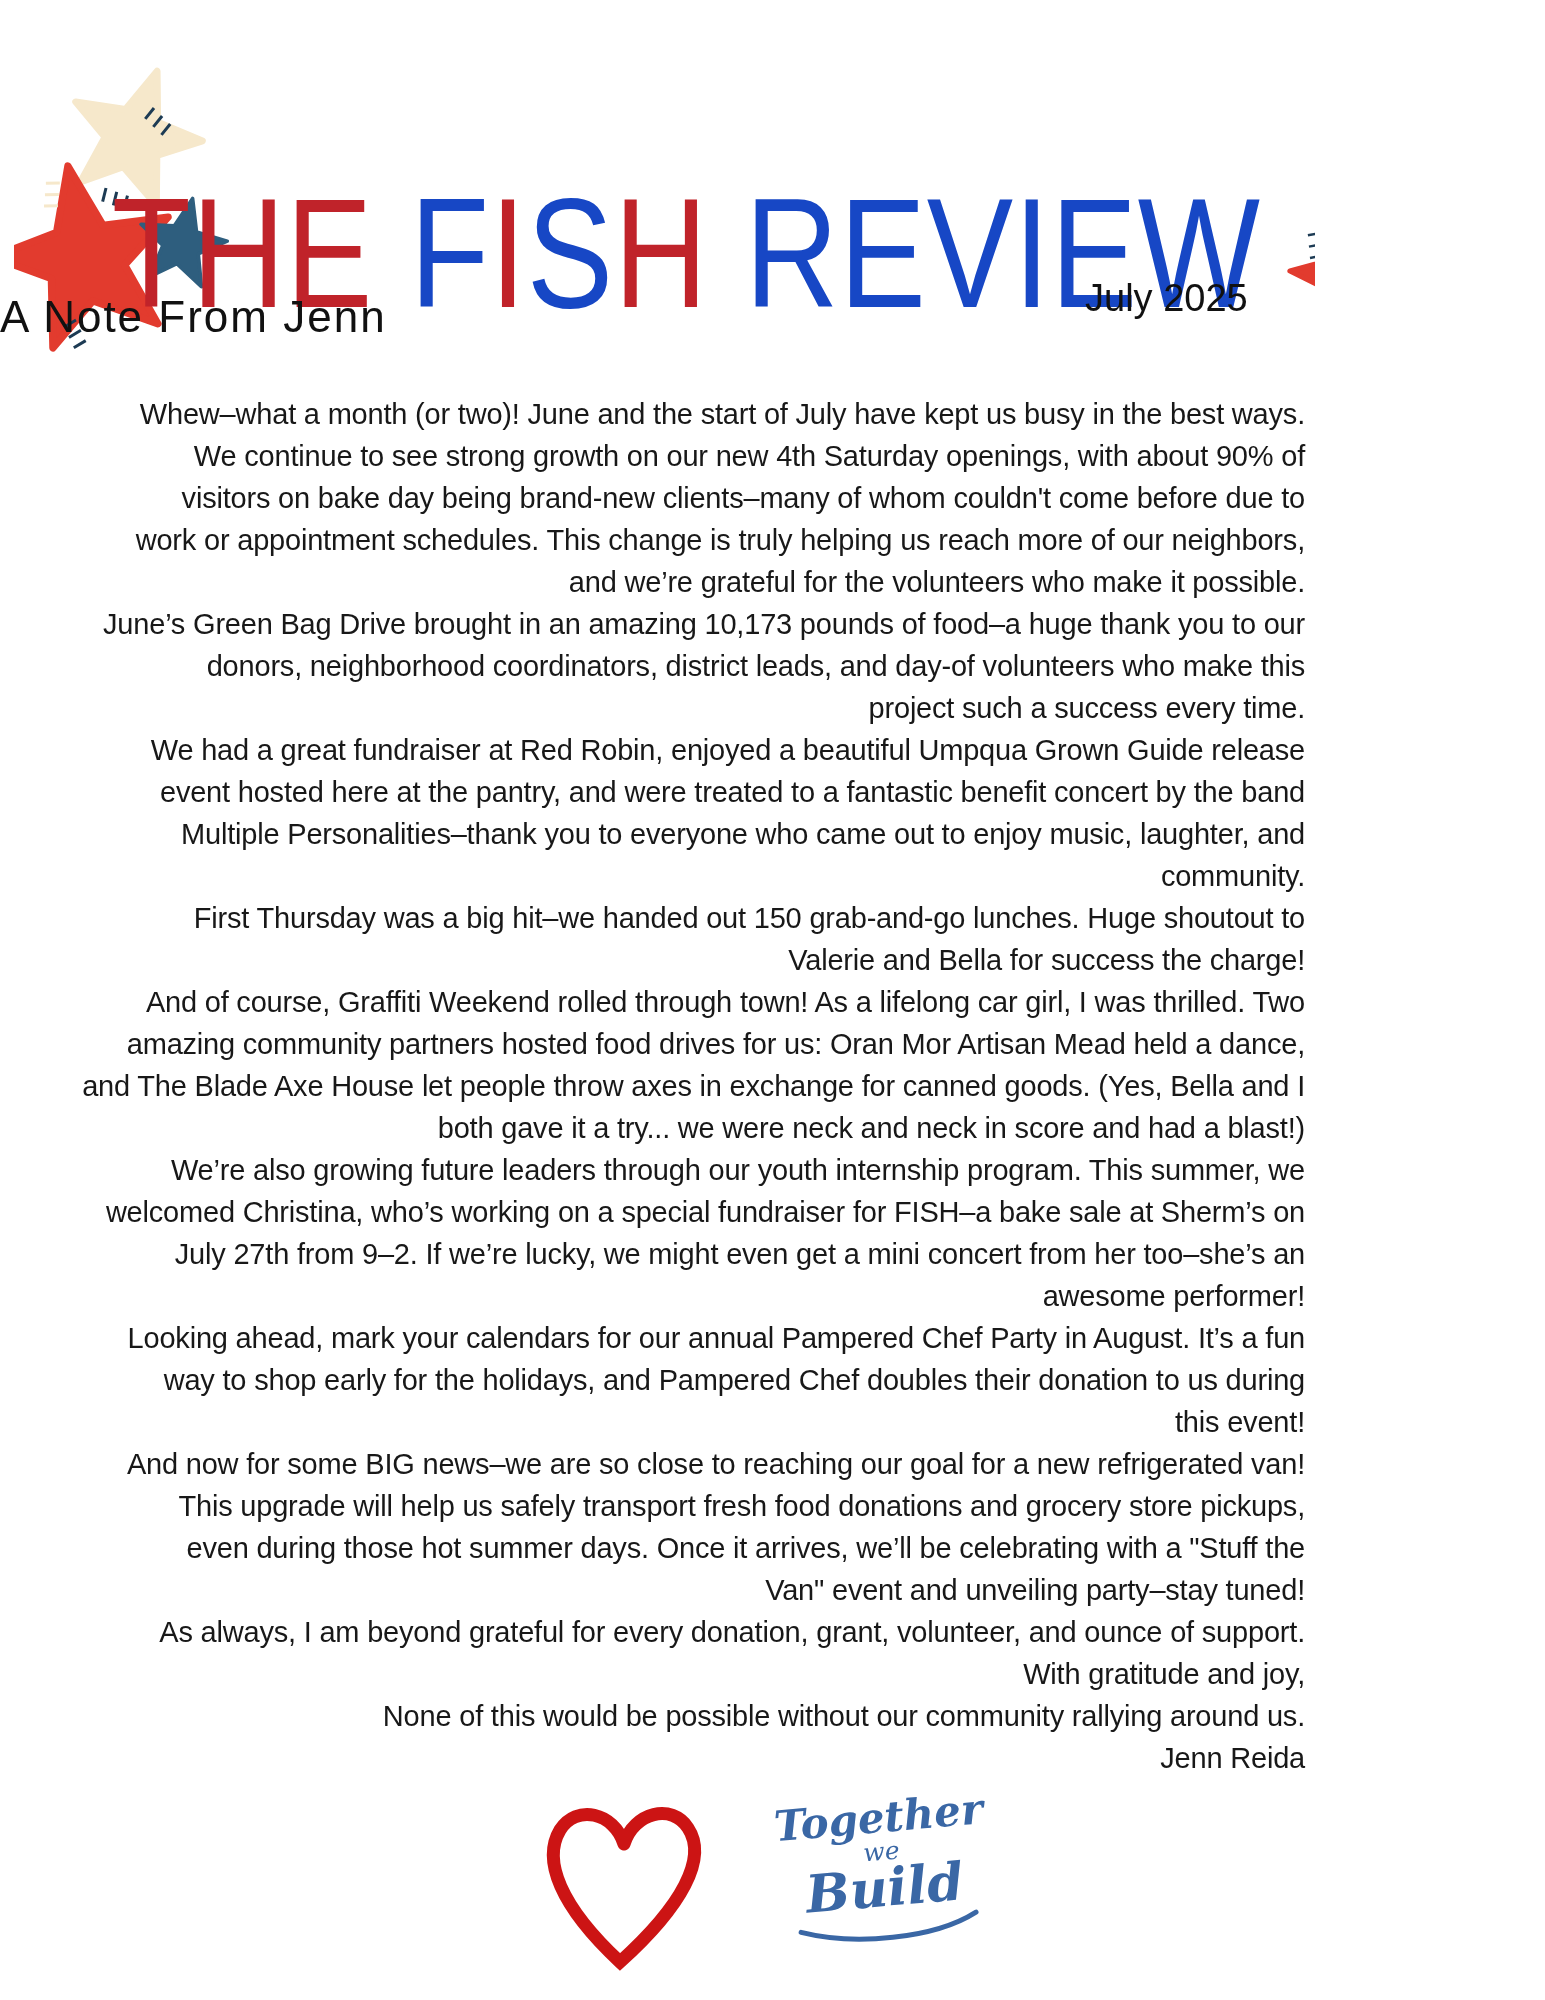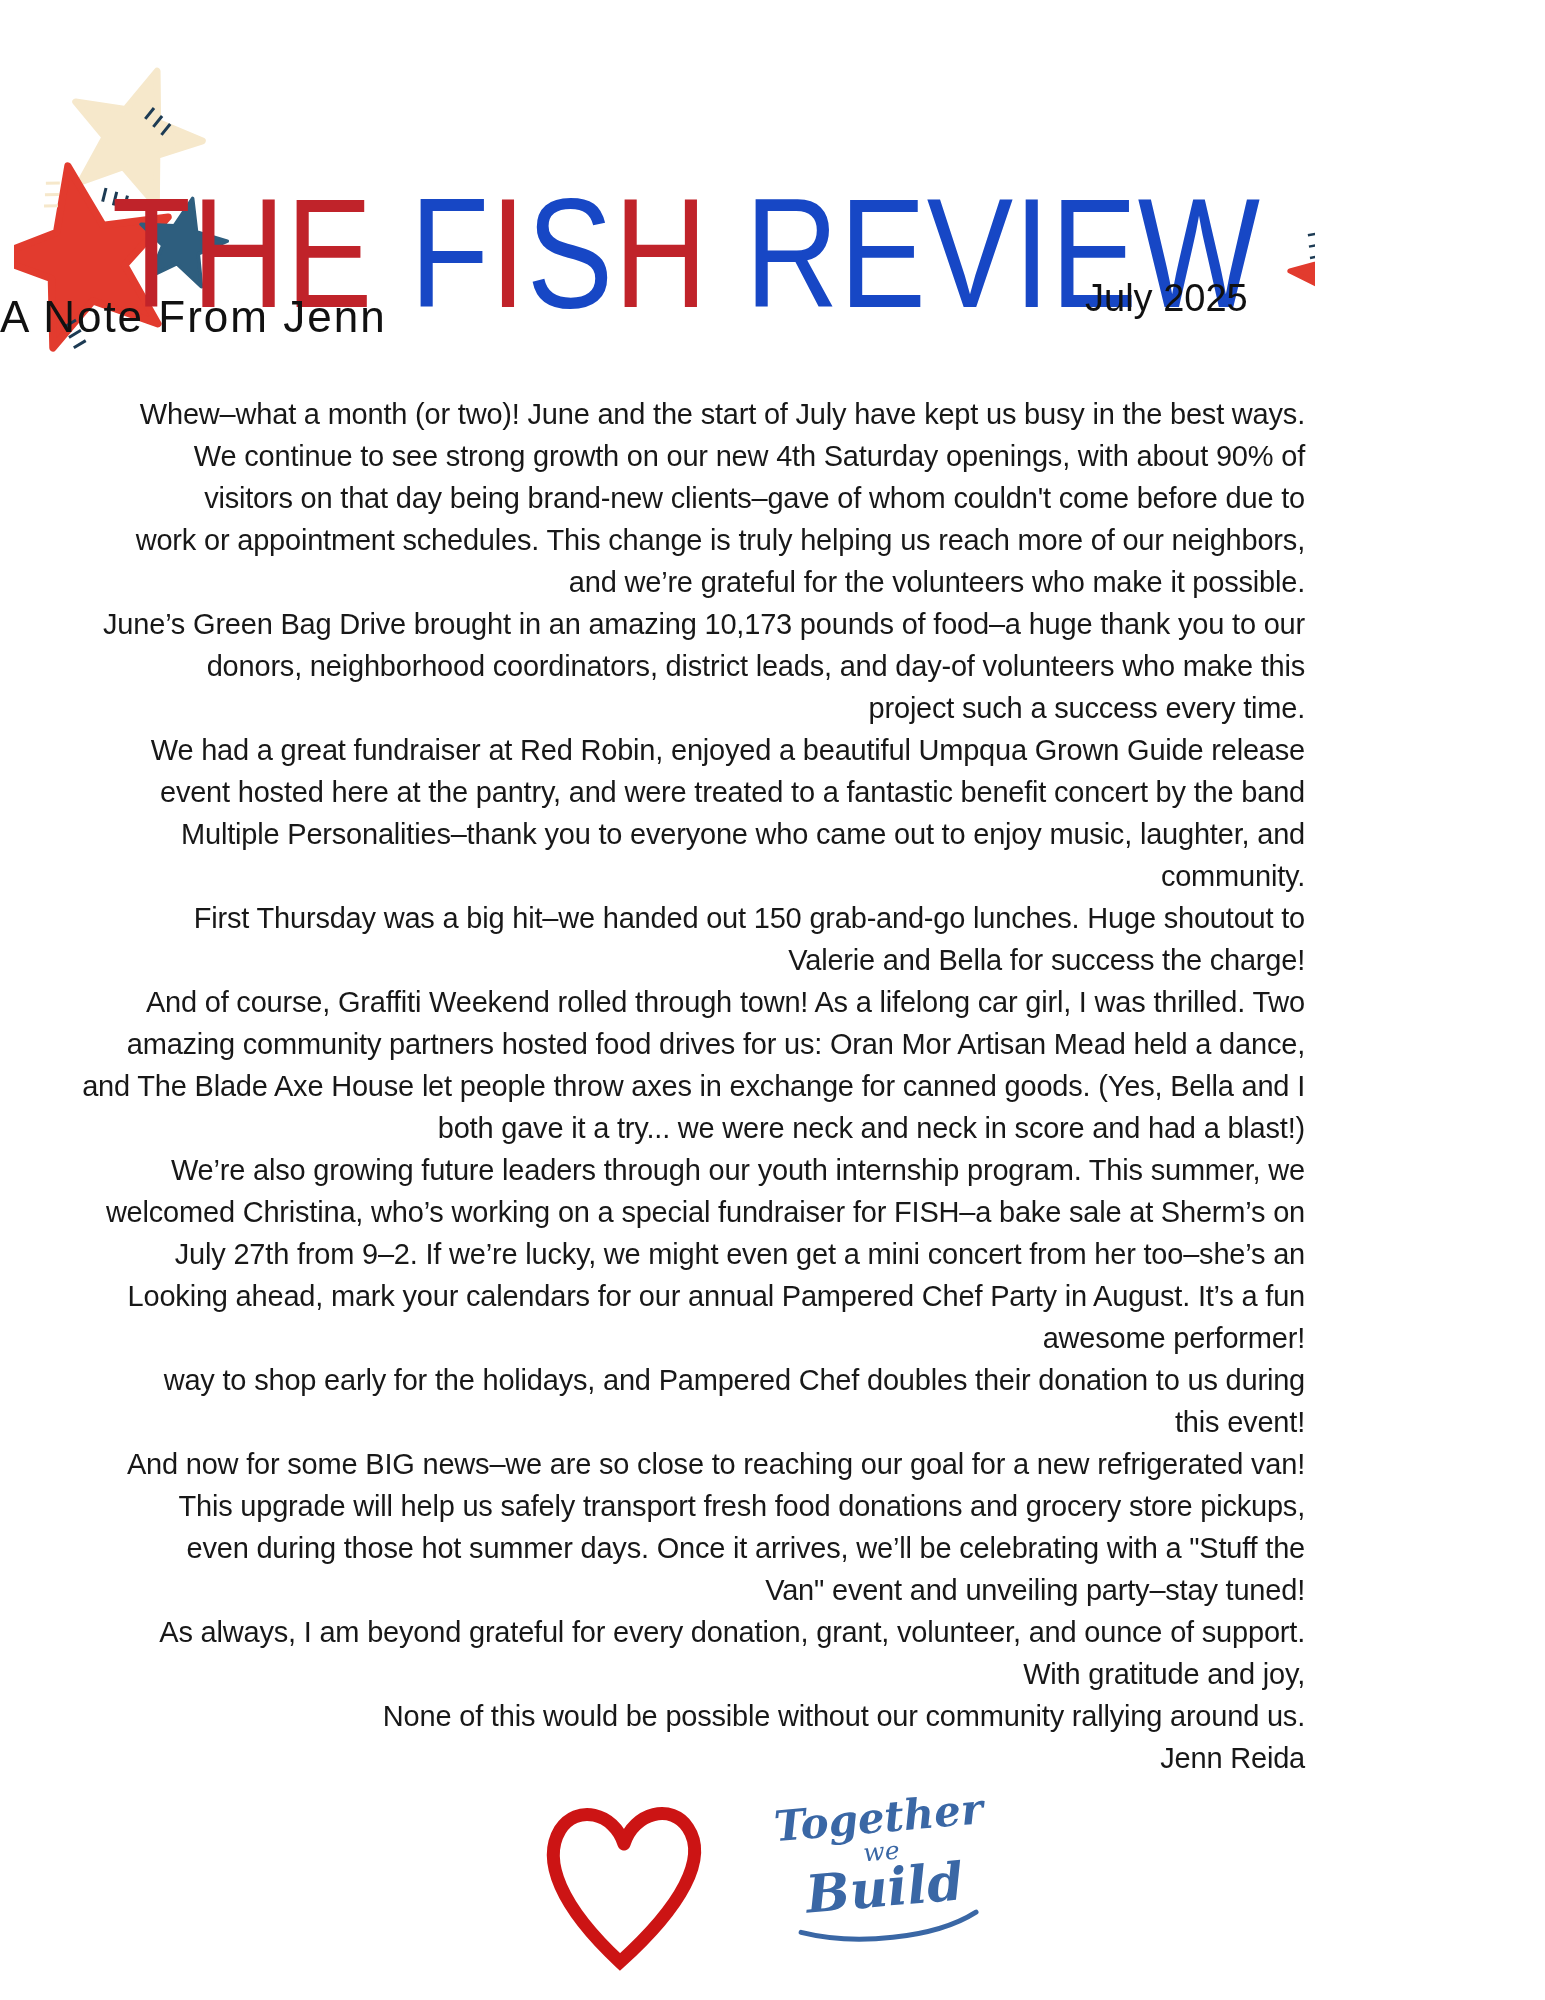--- a/index.html
+++ b/index.html
@@ -100,41 +100,41 @@
   </svg>
 
   <h1 class="title"><span style="color: rgb(192, 35, 42);">THE</span><span> </span><span style="color: rgb(23, 71, 197);">F</span><span style="color: rgb(192, 35, 42);">I</span><span style="color: rgb(23, 71, 197);">S</span><span style="color: rgb(192, 35, 42);">H</span><span> </span><span style="color: rgb(23, 71, 197);">REVIEW</span></h1>
 
   <div class="subtitle">A Note From Jenn</div>
   <div class="issue-date">July 2025</div>
 
   <div class="body-text">
       <div class="line">Whew–what a month (or two)! June and the start of July have kept us busy in the best ways.</div>
       <div class="line">We continue to see strong growth on our new 4th Saturday openings, with about 90% of</div>
-      <div class="line">visitors on that day being brand-new clients–gave of whom couldn't come before due to</div>
+      <div class="line">visitors on bake day being brand-new clients–many of whom couldn't come before due to</div>
       <div class="line">work or appointment schedules. This change is truly helping us reach more of our neighbors,</div>
       <div class="line">and we’re grateful for the volunteers who make it possible.</div>
       <div class="line">June’s Green Bag Drive brought in an amazing 10,173 pounds of food–a huge thank you to our</div>
       <div class="line">donors, neighborhood coordinators, district leads, and day-of volunteers who make this</div>
       <div class="line">project such a success every time.</div>
       <div class="line">We had a great fundraiser at Red Robin, enjoyed a beautiful Umpqua Grown Guide release</div>
       <div class="line">event hosted here at the pantry, and were treated to a fantastic benefit concert by the band</div>
       <div class="line">Multiple Personalities–thank you to everyone who came out to enjoy music, laughter, and</div>
       <div class="line">community.</div>
       <div class="line">First Thursday was a big hit–we handed out 150 grab-and-go lunches. Huge shoutout to</div>
       <div class="line">Valerie and Bella for success the charge!</div>
       <div class="line">And of course, Graffiti Weekend rolled through town! As a lifelong car girl, I was thrilled. Two</div>
       <div class="line">amazing community partners hosted food drives for us: Oran Mor Artisan Mead held a dance,</div>
       <div class="line">and The Blade Axe House let people throw axes in exchange for canned goods. (Yes, Bella and I</div>
       <div class="line">both gave it a try... we were neck and neck in score and had a blast!)</div>
       <div class="line">We’re also growing future leaders through our youth internship program. This summer, we</div>
       <div class="line">welcomed Christina, who’s working on a special fundraiser for FISH–a bake sale at Sherm’s on</div>
       <div class="line">July 27th from 9–2. If we’re lucky, we might even get a mini concert from her too–she’s an</div>
+      <div class="line">awesome performer!</div>
       <div class="line">Looking ahead, mark your calendars for our annual Pampered Chef Party in August. It’s a fun</div>
-      <div class="line">awesome performer!</div>
       <div class="line">way to shop early for the holidays, and Pampered Chef doubles their donation to us during</div>
       <div class="line">this event!</div>
       <div class="line">And now for some BIG news–we are so close to reaching our goal for a new refrigerated van!</div>
       <div class="line">This upgrade will help us safely transport fresh food donations and grocery store pickups,</div>
       <div class="line">even during those hot summer days. Once it arrives, we’ll be celebrating with a "Stuff the</div>
       <div class="line">Van" event and unveiling party–stay tuned!</div>
       <div class="line">As always, I am beyond grateful for every donation, grant, volunteer, and ounce of support.</div>
       <div class="line">With gratitude and joy,</div>
       <div class="line">None of this would be possible without our community rallying around us.</div>
       <div class="line">Jenn Reida</div>

